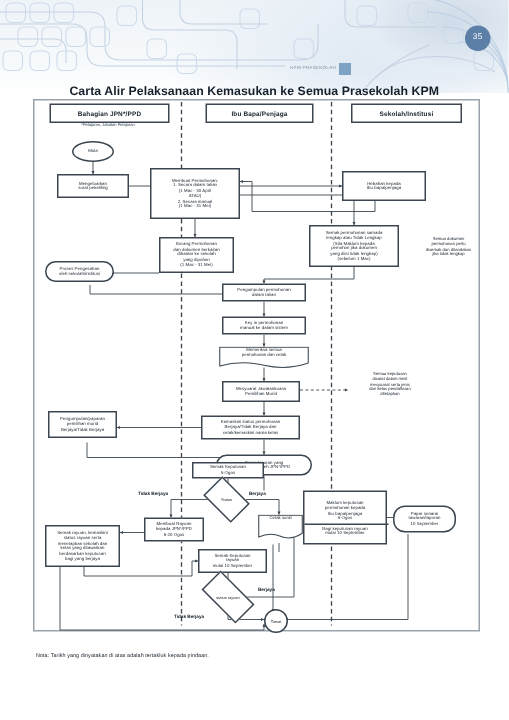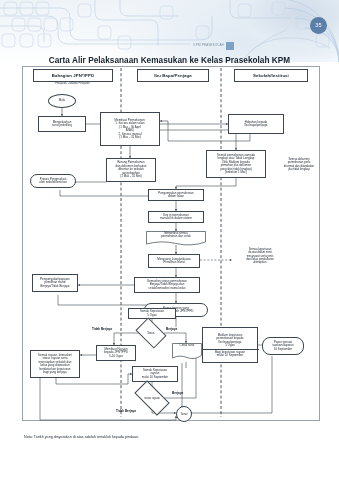--- a/index.html
+++ b/index.html
@@ -145,21 +145,21 @@
     </g>
   </svg>
   <div class="pgbadge">35</div>
   <div class="logo">
     <div class="ltxt">KPM
 PRASEKOLAH</div>
     <div class="lsq"></div>
   </div>
 </div>
 
-<div class="title">Carta Alir  Pelaksanaan Kemasukan ke Kelas Prasekolah KPM</div>
+<div class="title">Carta Alir  Pelaksanaan Kemasukan ke Semua Prasekolah KPM</div>
 
 <div id="frame"></div>
 
 <svg id="svgroot">
   <defs>
     <marker id="ah" markerWidth="4" markerHeight="4" refX="3.4" refY="2" orient="auto">
       <path d="M0,0.3 L3.6,2 L0,3.7 z" fill="#3b4650"></path>
     </marker>
   </defs>
   <g stroke="#3b4650" stroke-width="0.6" fill="none">

